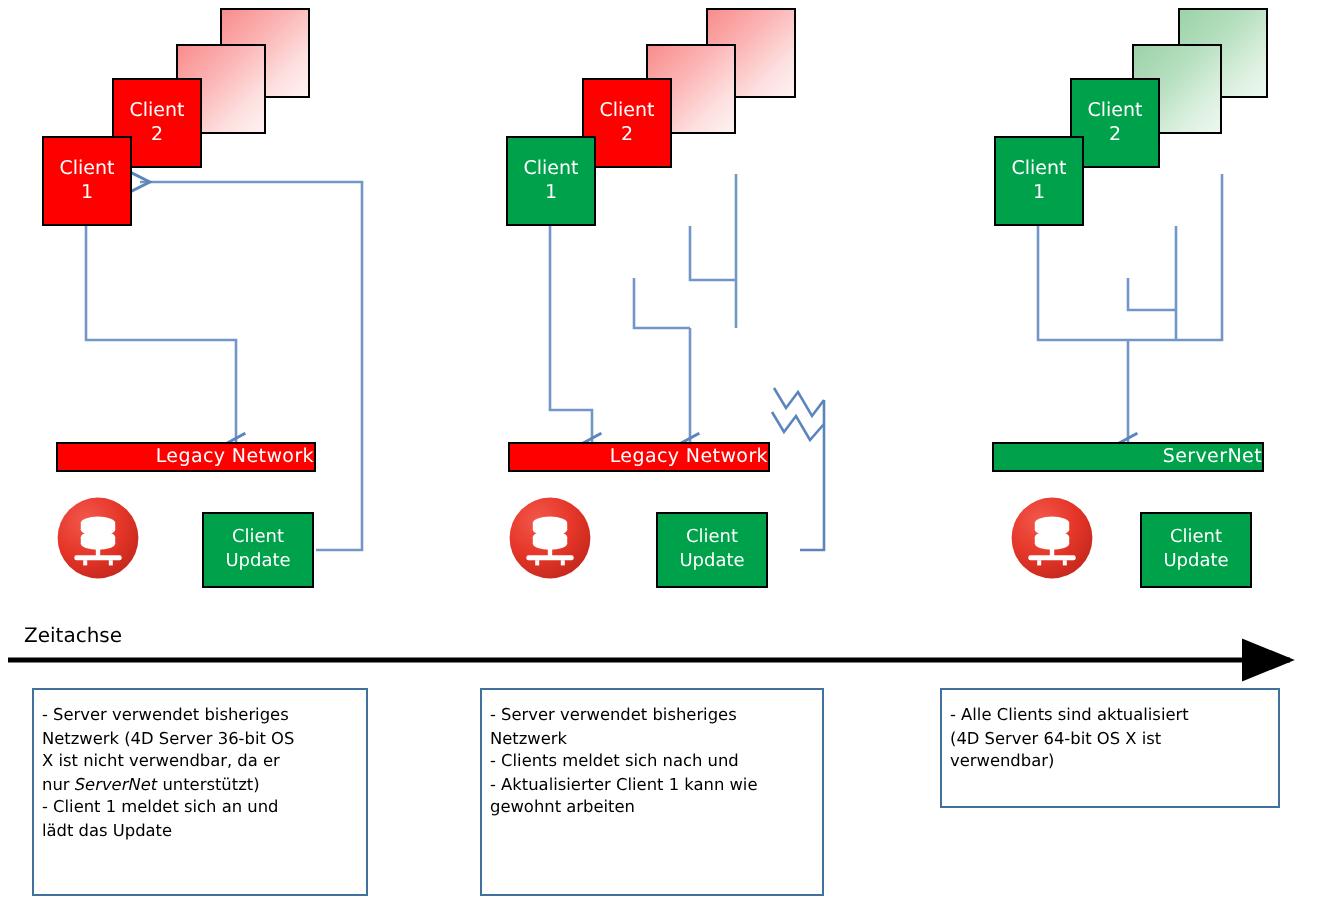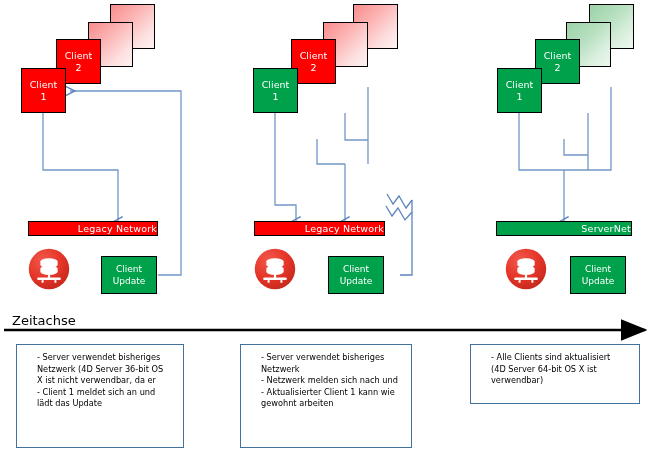--- a/index.html
+++ b/index.html
@@ -42,27 +42,27 @@
     position:absolute;width:56px;height:38px;
     background:#00A14B;border:1.6px solid #000;box-sizing:border-box;
     display:flex;flex-direction:column;align-items:center;justify-content:center;
     color:#ffffff;font-size:9px;line-height:12px;text-align:center;
   }
   .update-box span{display:block;}
 
   .db-icon{position:absolute;width:42px;height:42px;}
 
   .axis-label{
-    position:absolute;font-size:13px;color:#000;
+    position:absolute;font-size:10px;color:#000;
   }
 
   .note-box{
     position:absolute;
     border:1px solid #41719C;background:#ffffff;box-sizing:border-box;
-    padding:7px 7px 5px 20px;
+    padding:7px 7px 5px 4px;
     font-size:8.2px;line-height:11.6px;color:#000;
   }
   .note-box p{margin:0;}
   .note-box i{font-style:italic;}
 </style>
 </head>
 <body>
 
 <div id="stage">
 
@@ -259,28 +259,29 @@
       <span>Update</span>
     </div>
   </div>
 
   <div class="axis-label" style="left:12px;top:313px;">Zeitachse</div>
 
   <div class="note-box" style="left:16px;top:344px;width:168px;height:104px;">
     <p>- Server verwendet bisheriges</p>
     <p>Netzwerk (4D Server 36-bit OS</p>
     <p>X ist nicht verwendbar, da er</p>
+    <p><span>nur </span><i>ServerNet</i><span> unterstützt)</span></p>
     <p>- Client 1 meldet sich an und</p>
     <p>lädt das Update</p>
   </div>
 
   <div class="note-box" style="left:240px;top:344px;width:172px;height:104px;">
     <p>- Server verwendet bisheriges</p>
     <p>Netzwerk</p>
-    <p>- Netzwerk melden sich nach und</p>
+    <p>- Clients meldet sich nach und</p>
     <p>- Aktualisierter Client 1 kann wie</p>
     <p>gewohnt arbeiten</p>
   </div>
 
   <div class="note-box" style="left:470px;top:344px;width:170px;height:60px;">
     <p>- Alle Clients sind aktualisiert</p>
     <p>(4D Server 64-bit OS X ist</p>
     <p>verwendbar)</p>
   </div>
 

